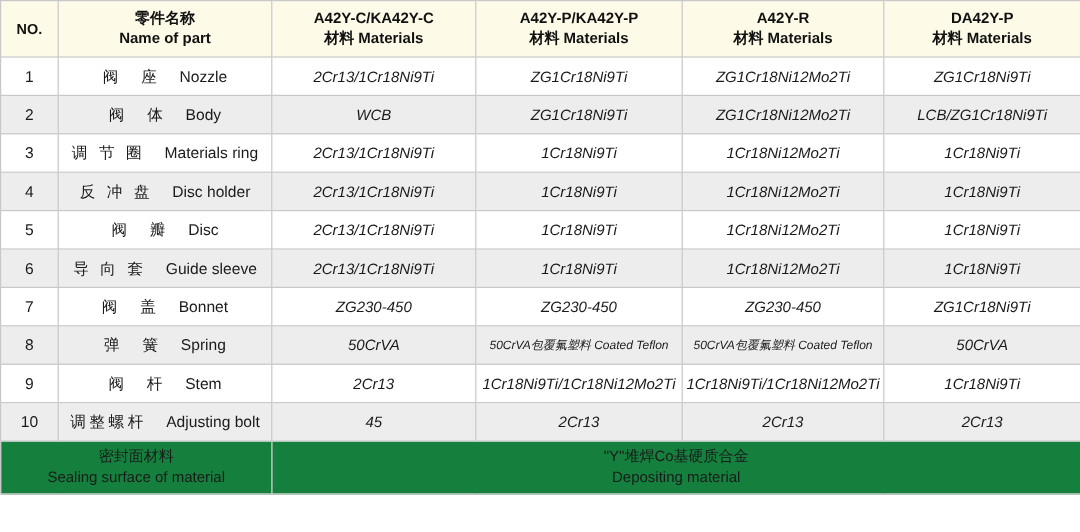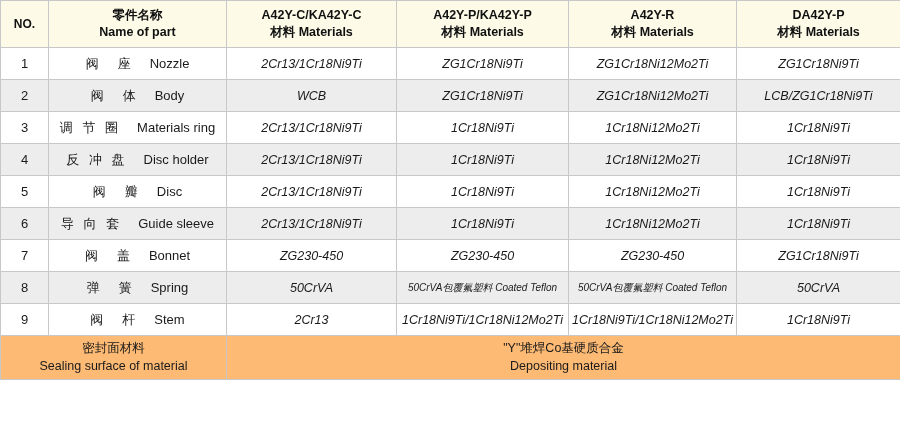--- a/index.html
+++ b/index.html
@@ -80,21 +80,21 @@
     text-align: left;
     padding-left: 48px;
   }
   .footer-value {
     font-size: 12.5px;
     line-height: 1.4;
     text-align: center;
   }
   tfoot tr {
     height: 44px;
-    background: #fdba74;
+    background: #15803d;
     padding-left: 44px;
   }
   col.c-no { width: 48px; }
   col.c-part { width: 178px; }
   col.c-m1 { width: 170px; }
   col.c-m2 { width: 172px; }
   col.c-m3 { width: 168px; }
   col.c-m4 { width: 164px; }
 </style>
 </head>
@@ -202,20 +202,28 @@
         <td class="mat">50CrVA</td>
       </tr>
       <tr class="plain">
         <td class="num">9</td>
         <td class="part"><span class="cn">阀　杆</span><span class="en">Stem</span></td>
         <td class="mat">2Cr13</td>
         <td class="mat">1Cr18Ni9Ti/1Cr18Ni12Mo2Ti</td>
         <td class="mat">1Cr18Ni9Ti/1Cr18Ni12Mo2Ti</td>
         <td class="mat">1Cr18Ni9Ti</td>
       </tr>
+      <tr class="alt">
+        <td class="num">10</td>
+        <td class="part"><span class="cn">调整螺杆</span><span class="en">Adjusting bolt</span></td>
+        <td class="mat">45</td>
+        <td class="mat">2Cr13</td>
+        <td class="mat">2Cr13</td>
+        <td class="mat">2Cr13</td>
+      </tr>
     </tbody>
   <tfoot>
     <tr>
       <td class="footer-label" colspan="2">
         <span class="hdr-cn">密封面材料</span>
         <span class="hdr-en">Sealing surface of material</span>
       </td>
       <td class="footer-value" colspan="4">
         <span class="hdr-cn">"Y"堆焊Co基硬质合金</span>
         <span class="hdr-en">Depositing material</span>

